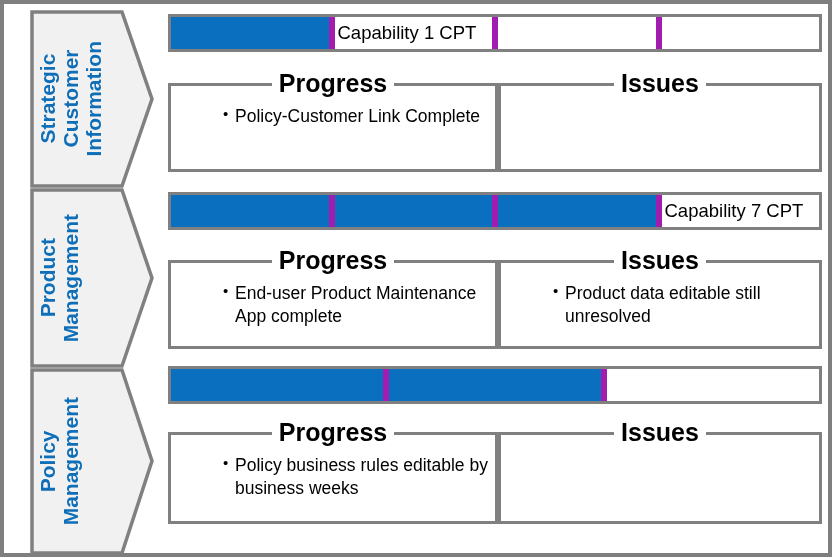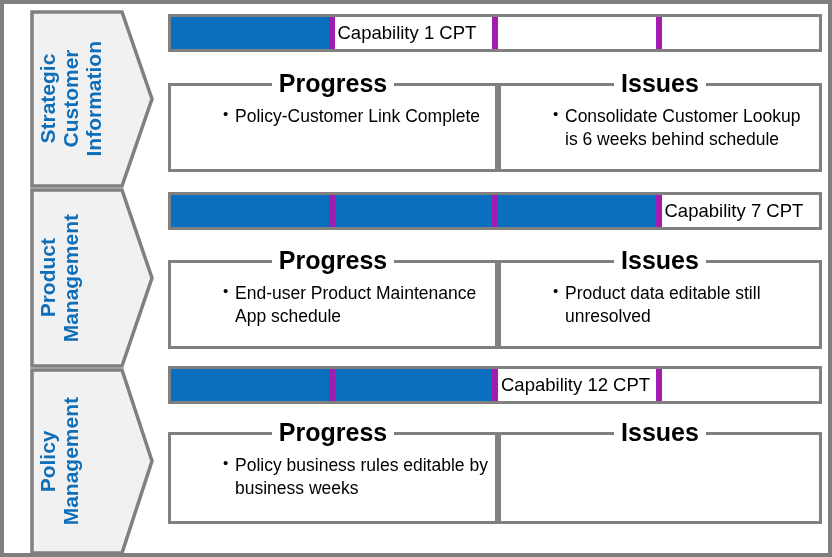--- a/index.html
+++ b/index.html
@@ -252,51 +252,46 @@
             <li class="bullet-item">Policy-Customer Link Complete</li>
           </ul>
         </div>
       </div>
 
       <div class="panel issues-panel">
         <div class="panel-frame"></div>
         <div class="panel-title">
           <span>Issues</span>
         </div>
+      </div>
+
+    </div>
+  </div>
+
+  <div class="row" style="top:188px; height:160px;">
+
+    <div class="seg-bar">
+      <div class="seg filled"></div>
+      <div class="seg filled"></div>
+      <div class="seg filled"></div>
+      <div class="seg">
+        <span class="seg-label">Capability 7 CPT</span>
+      </div>
+    </div>
+
+    <div class="panels" style="top:57px; height:100px;">
+
+      <div class="panel progress-panel">
+        <div class="panel-frame"></div>
+        <div class="panel-title">
+          <span>Progress</span>
+        </div>
         <div class="panel-body">
           <ul class="bullet-list">
-            <li class="bullet-item">Consolidate Customer Lookup is 6 weeks behind schedule</li>
-          </ul>
-        </div>
-      </div>
-
-    </div>
-  </div>
-
-  <div class="row" style="top:188px; height:160px;">
-
-    <div class="seg-bar">
-      <div class="seg filled"></div>
-      <div class="seg filled"></div>
-      <div class="seg filled"></div>
-      <div class="seg">
-        <span class="seg-label">Capability 7 CPT</span>
-      </div>
-    </div>
-
-    <div class="panels" style="top:57px; height:100px;">
-
-      <div class="panel progress-panel">
-        <div class="panel-frame"></div>
-        <div class="panel-title">
-          <span>Progress</span>
-        </div>
-        <div class="panel-body">
-          <ul class="bullet-list">
-            <li class="bullet-item">End-user Product Maintenance App schedule</li>
+            <li class="bullet-item">End-user Product Maintenance App complete</li>
           </ul>
         </div>
       </div>
 
       <div class="panel issues-panel">
         <div class="panel-frame"></div>
         <div class="panel-title">
           <span>Issues</span>
         </div>
         <div class="panel-body">
@@ -307,23 +302,20 @@
       </div>
 
     </div>
   </div>
 
   <div class="row" style="top:362px; height:165px;">
 
     <div class="seg-bar">
       <div class="seg filled"></div>
       <div class="seg filled"></div>
-      <div class="seg">
-        <span class="seg-label">Capability 12 CPT</span>
-      </div>
       <div class="seg"></div>
     </div>
 
     <div class="panels" style="top:55px; height:103px;">
 
       <div class="panel progress-panel">
         <div class="panel-frame"></div>
         <div class="panel-title">
           <span>Progress</span>
         </div>

